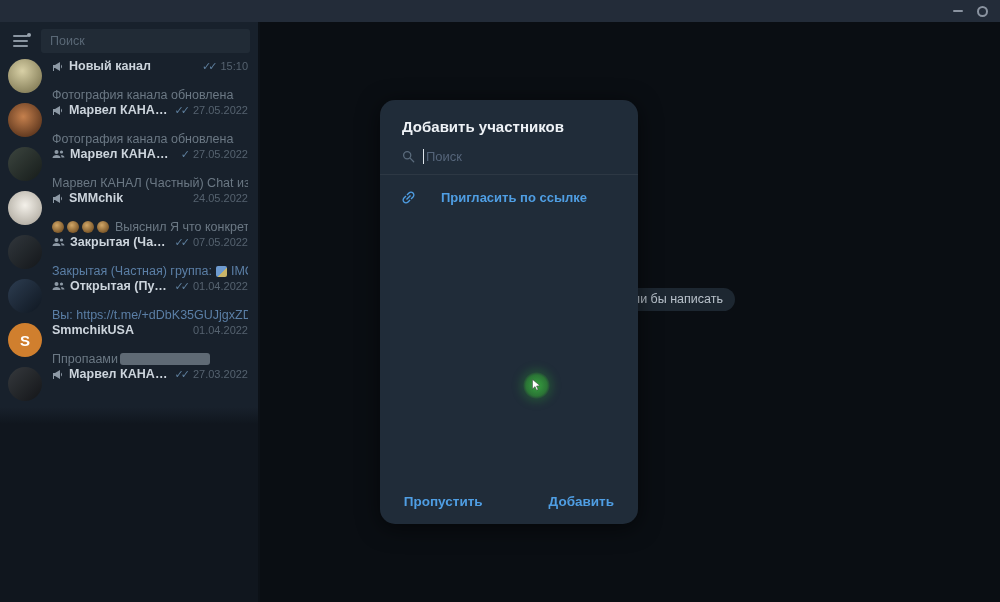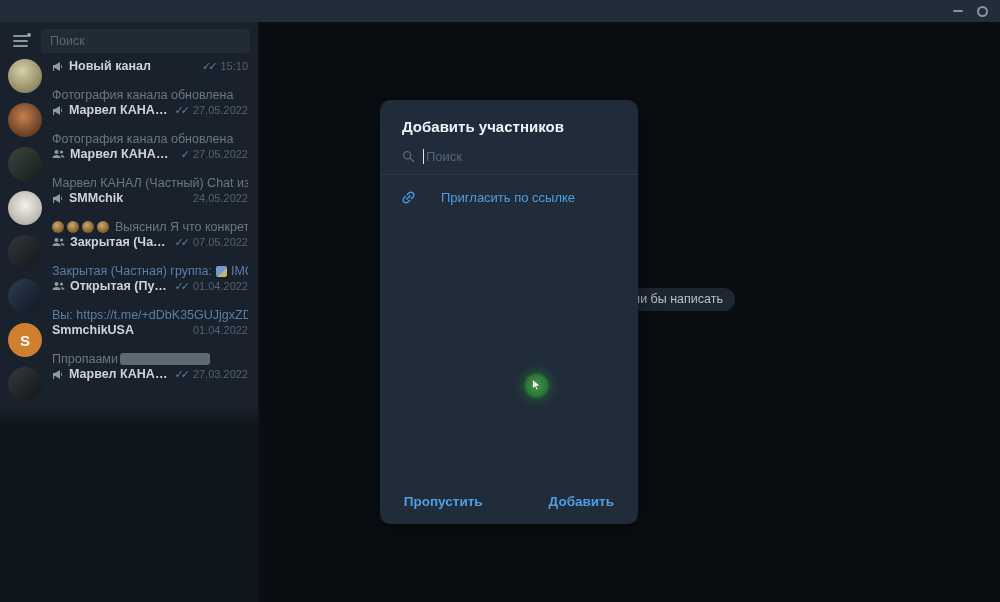--- a/index.html
+++ b/index.html
@@ -57,31 +57,31 @@
     background:linear-gradient(135deg,#6e9bd0 55%,#c9b469 55%); flex:0 0 auto; }
   .redacted { display:inline-block; width:90px; height:12px; border-radius:3px; background:#5f6a75; margin-left:2px; flex:0 0 auto; }
 
   
   .hint-pill { position:absolute; left:290px; top:266px; width:185px; height:23px; line-height:23px;
     background:#1d2731; border-radius:12px; color:#b8c1ca; font-size:12.5px; text-align:right;
     padding:0 12px; white-space:nowrap; overflow:hidden; z-index:1; }
 
   
   .modal { position:absolute; left:380px; top:100px; width:258px; height:424px; background:#202c39;
-    border-radius:10px; box-shadow:0 4px 22px rgba(0,0,0,.55); z-index:10; display:flex; flex-direction:column; }
+    border-radius:15px; box-shadow:0 4px 22px rgba(0,0,0,.55); z-index:10; display:flex; flex-direction:column; }
   .modal-title { color:#eef2f6; font-size:15px; font-weight:700; padding:18px 22px 0 22px; }
   .modal-search { display:flex; align-items:center; margin:14px 0 0 0; padding:0 22px 10px 22px;
     border-bottom:1px solid rgba(255,255,255,0.06); position:relative; }
   .modal-search svg { flex:0 0 auto; margin-right:8px; display:block; }
   .modal-search .caret { width:1px; height:15px; background:#dfe6ec; margin-right:2px; }
   .modal-search input { flex:1; background:transparent; border:none; outline:none; color:#d7dde3; font-size:13px; }
   .modal-search input::placeholder { color:#55657a; }
   .invite-row { display:flex; align-items:center; padding:14px 22px 10px 20px; cursor:pointer; }
   .invite-row svg { flex:0 0 auto; display:block; }
-  .invite-label { color:#4f9ee3; font-weight:400; font-size:13px; margin-left:24px; }
+  .invite-label { color:#4f9ee3; font-weight:700; font-size:13px; margin-left:24px; }
   .empty-text { text-align:center; color:#566573; font-size:13px; margin-top:46px; }
   .modal-body { flex:1; position:relative; }
   .cursor-dot { position:absolute; left:143px; top:156px; width:27px; height:27px; border-radius:50%;
     background:radial-gradient(circle, rgba(56,168,64,0.95) 0%, rgba(46,140,52,0.75) 55%, rgba(40,120,46,0) 78%);
     box-shadow:0 0 9px 3px rgba(44,150,52,0.30); }
   .cursor-dot svg { position:absolute; left:9px; top:7px; }
   .modal-footer { display:flex; justify-content:flex-end; gap:30px; padding:0 24px 15px 0; }
   .modal-btn { color:#4f9ee3; font-weight:700; font-size:13.5px; cursor:pointer; background:none; border:none; font-family:inherit;padding-left:36px; }
 </style>
 </head>

